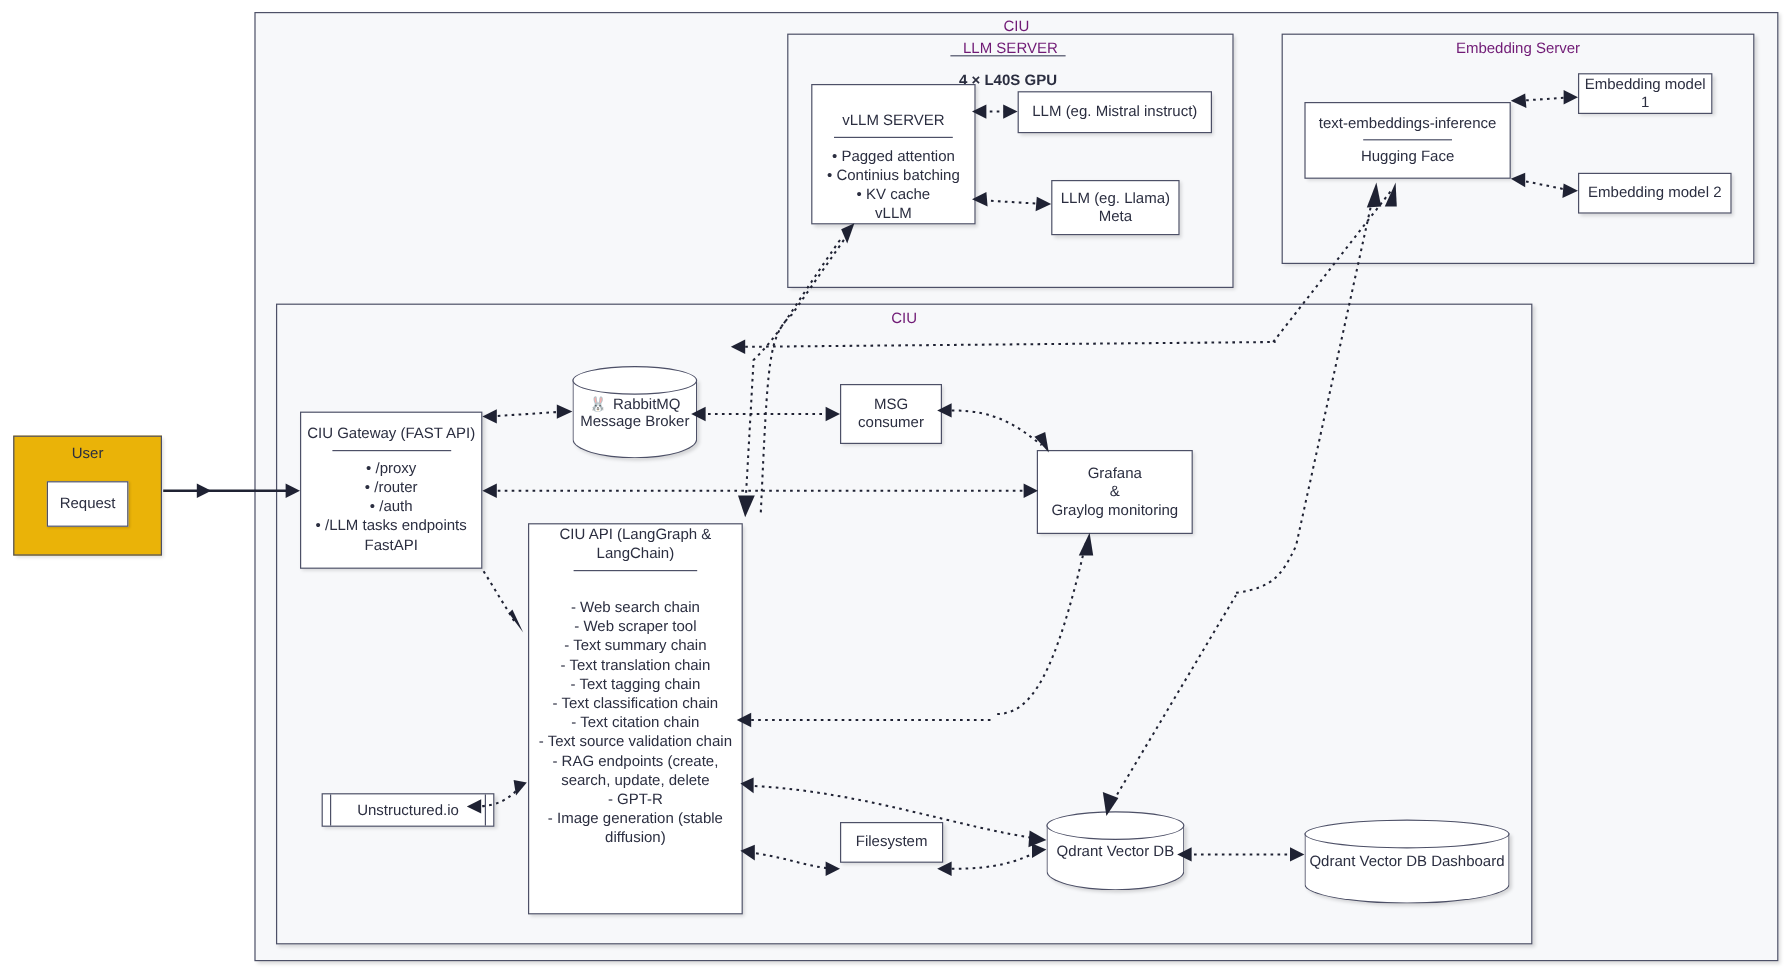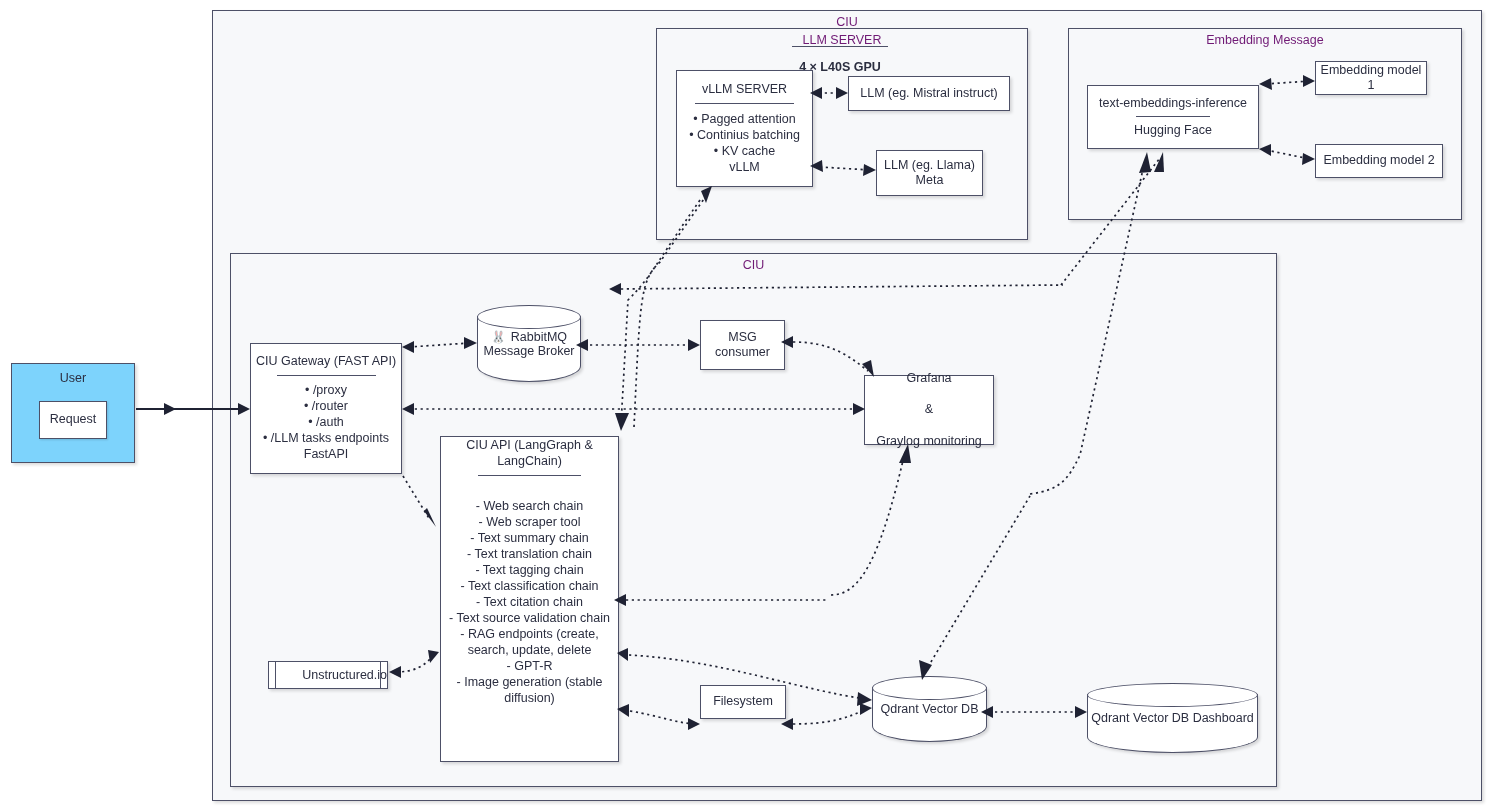--- a/index.html
+++ b/index.html
@@ -14,21 +14,21 @@
     text-align:center;font-size:12.5px;line-height:15.5px;box-sizing:border-box;
   }
   .container{
     position:absolute;background:#f7f8fa;border:1.6px solid #4d5067;
     box-shadow:2px 2px 3px rgba(0,0,0,0.14);box-sizing:border-box;
   }
   .container > .clabel{
     position:absolute;left:0;right:0;top:4px;text-align:center;
     font-size:12.5px;color:#701a75;
   }
-  .box.shaded{background:#7dd3fc;}
+  .box.shaded{background:#eab308;}
   .ttl{font-size:12.5px;}
   .rule{width:74%;height:0;border-top:1.6px solid #4d5067;margin:5px 0 7px 0;}
   .lines{font-size:12.5px;line-height:16px;}
 
   
   .process{position:absolute;background:#fff;border:1.6px solid #4d5067;
     box-shadow:2px 2px 3px rgba(0,0,0,0.14);box-sizing:border-box;
     display:flex;align-items:center;justify-content:center;font-size:12.5px;}
   .process::before,.process::after{content:"";position:absolute;top:0;bottom:0;width:0;border-left:1.6px solid #4d5067;}
   .process::before{left:6px;}
@@ -59,35 +59,35 @@
     <div class="clabel">CIU</div>
   </div>
 
   <div class="container" style="left:656px;top:28px;width:372px;height:212px;">
     <div class="clabel">LLM SERVER</div>
   </div>
   <div class="freelbl" style="left:792px;top:46px;width:96px;height:0;border-top:1.6px solid #4d5067;"></div>
   <div class="freelbl" style="left:760px;top:60px;width:160px;font-weight:bold;">4 × L40S GPU</div>
 
   <div class="container" style="left:1068px;top:28px;width:394px;height:192px;">
-    <div class="clabel">Embedding Message</div>
+    <div class="clabel">Embedding Server</div>
   </div>
 
   <div class="container" style="left:230px;top:253px;width:1047px;height:534px;">
     <div class="clabel">CIU</div>
   </div>
 
   <div class="box shaded" style="left:11px;top:363px;width:124px;height:100px;justify-content:flex-start;padding-top:7px;">
     <div class="ttl">User</div>
     <div class="box" style="position:relative;left:0;top:14px;width:68px;height:38px;box-shadow:1px 1px 2px rgba(0,0,0,0.14);">
       <span>Request</span>
     </div>
   </div>
 
-  <div class="box" style="left:676px;top:70px;width:137px;height:117px;justify-content:flex-start;padding-top:11px;">
+  <div class="box" style="left:676px;top:70px;width:137px;height:117px;justify-content:flex-start;padding-top:22px;">
     <div class="ttl">vLLM SERVER</div>
     <div class="rule"></div>
     <div class="lines">• Pagged attention</div>
     <div class="lines">• Continius batching</div>
     <div class="lines">• KV cache</div>
     <div class="lines">vLLM</div>
   </div>
 
   <div class="box" style="left:848px;top:76px;width:162px;height:35px;">
     <span>LLM (eg. Mistral instruct)</span>
@@ -132,21 +132,21 @@
       </div>
       <div>Message Broker</div>
     </div>
   </div>
 
   <div class="box" style="left:700px;top:320px;width:85px;height:50px;">
     <span>MSG</span>
     <span>consumer</span>
   </div>
 
-  <div class="box" style="left:864px;top:375px;width:130px;height:70px;gap:16px;">
+  <div class="box" style="left:864px;top:375px;width:130px;height:70px;">
     <span>Grafana</span>
     <span>&amp;</span>
     <span>Graylog monitoring</span>
   </div>
 
   <div class="box" style="left:440px;top:436px;width:179px;height:326px;justify-content:flex-start;padding-top:1px;">
     <div class="ttl">CIU API (LangGraph &amp;</div>
     <div class="ttl">LangChain)</div>
     <div class="rule" style="width:58%;margin:6px 0 22px 0;"></div>
     <div class="lines">- Web search chain</div>
@@ -157,21 +157,21 @@
     <div class="lines">- Text classification chain</div>
     <div class="lines">- Text citation chain</div>
     <div class="lines">- Text source validation chain</div>
     <div class="lines">- RAG endpoints (create,</div>
     <div class="lines">search, update, delete</div>
     <div class="lines">- GPT-R</div>
     <div class="lines">- Image generation (stable</div>
     <div class="lines">diffusion)</div>
   </div>
 
-  <div class="process" style="left:268px;top:661px;width:120px;height:28px;justify-content:flex-end;">
+  <div class="process" style="left:268px;top:661px;width:144px;height:28px;">
     <span>Unstructured.io</span>
   </div>
 
   <div class="box" style="left:700px;top:685px;width:86px;height:34px;">
     <span>Filesystem</span>
   </div>
 
   <div class="cyl" style="left:872px;top:676px;width:115px;height:66px;">
     <div class="body"></div>
     <div class="top"></div>

